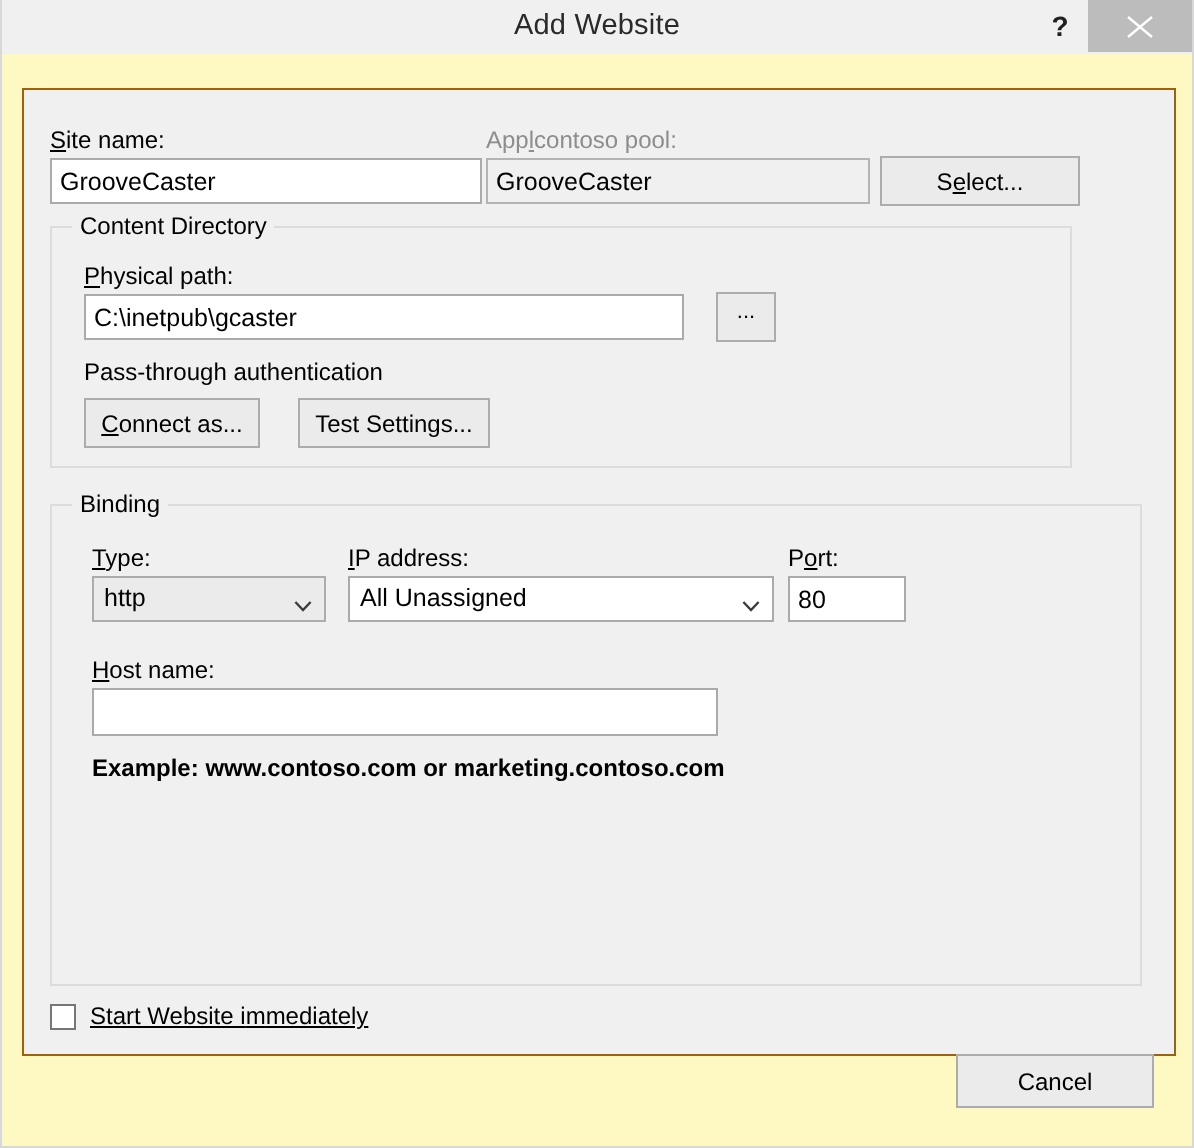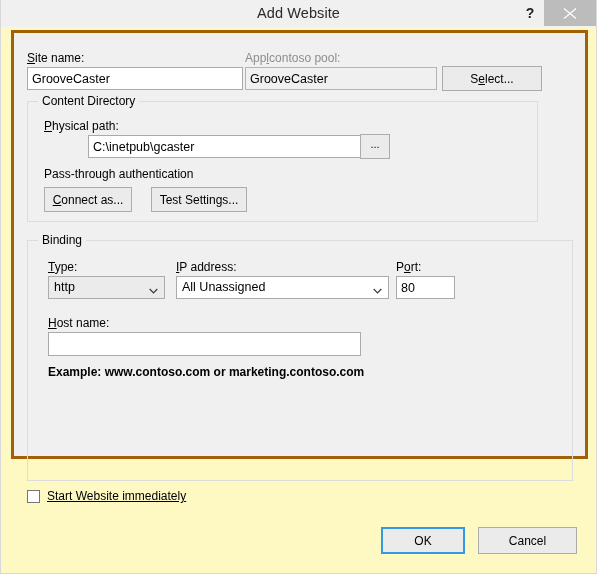--- a/index.html
+++ b/index.html
@@ -54,24 +54,24 @@
     right: 0; top: 0;
     width: 52px; height: 26px;
     background: #bcbcbc;
     cursor: pointer;
   }
   .close-btn svg { position: absolute; left: 19px; top: 8px; }
 
   
   .panel {
     position: absolute;
-    left: 10px; top: 30px;
-    width: 577px; height: 429px;
-    background: #f0f0f0;
-    border: 3px solid #a16207;
+    left: 10px; top: 44px;
+    width: 577px; height: 484px;
+    background: #f0f0f0;
+    border: 1px solid #a16207;
   }
 
   
   .lbl {
     position: absolute;
     font-size: 12px;
     color: #000;
     white-space: nowrap;
   }
   .lbl.disabled { color: #8d8d8d; }
@@ -195,21 +195,21 @@
 
     <div class="lbl disabled" style="left:231px; top:18px;"><span>App</span><span class="acc">l</span><span>contoso pool:</span></div>
     <input class="textbox readonly" style="left: 231px; top: 34px; width: 192px;" readonly="" value="GrooveCaster">
 
     <button class="btn" style="left:428px; top:33px; width:100px; height:25px;"><span>S</span><span class="acc">e</span><span>lect...</span></button>
 
     <div class="group" style="left:13px; top:68px; width:511px; height:121px;">
       <div class="glabel">Content Directory</div>
 
       <div class="lbl" style="left:16px; top:17px;"><span></span><span class="acc">P</span><span>hysical path:</span></div>
-      <input class="textbox" style="left: 16px; top: 33px; width: 300px; margin-left: 44px;" value="C:\inetpub\gcaster">
+      <input class="textbox" style="left: 16px; top: 33px; width: 300px;" value="C:\inetpub\gcaster">
 
       <button class="btn" style="left:332px; top:32px; width:30px; height:25px; font-size:11px; padding-bottom:4px;">...</button>
 
       <div class="lbl" style="left:16px; top:65px;">Pass-through authentication</div>
 
       <button class="btn" style="left:16px; top:85px; width:88px; height:25px;"><span></span><span class="acc">C</span><span>onnect as...</span></button>
 
       <button class="btn" style="left:123px; top:85px; width:96px; height:25px;"><span>Test Settin</span><span class="acc">g</span><span>s...</span></button>
     </div>
 
@@ -245,16 +245,15 @@
       <div class="hinttext" style="left:20px; top:124px;">Example: www.contoso.com or marketing.contoso.com</div>
     </div>
 
     <div class="checkrow" style="left:13px; top:456px;text-decoration:underline;">
       <span class="checkbox"></span>
       <span class="ctext"><span>Start Website i</span><span class="acc">m</span><span>mediately</span></span>
     </div>
 
   </div>
 
-  <button class="btn default" style="left:380px; top:527px; width:84px; height:27px;">OK</button>
   <button class="btn" style="left:477px; top:527px; width:99px; height:27px;">Cancel</button>
 
 </div>
 
 </body></html>

